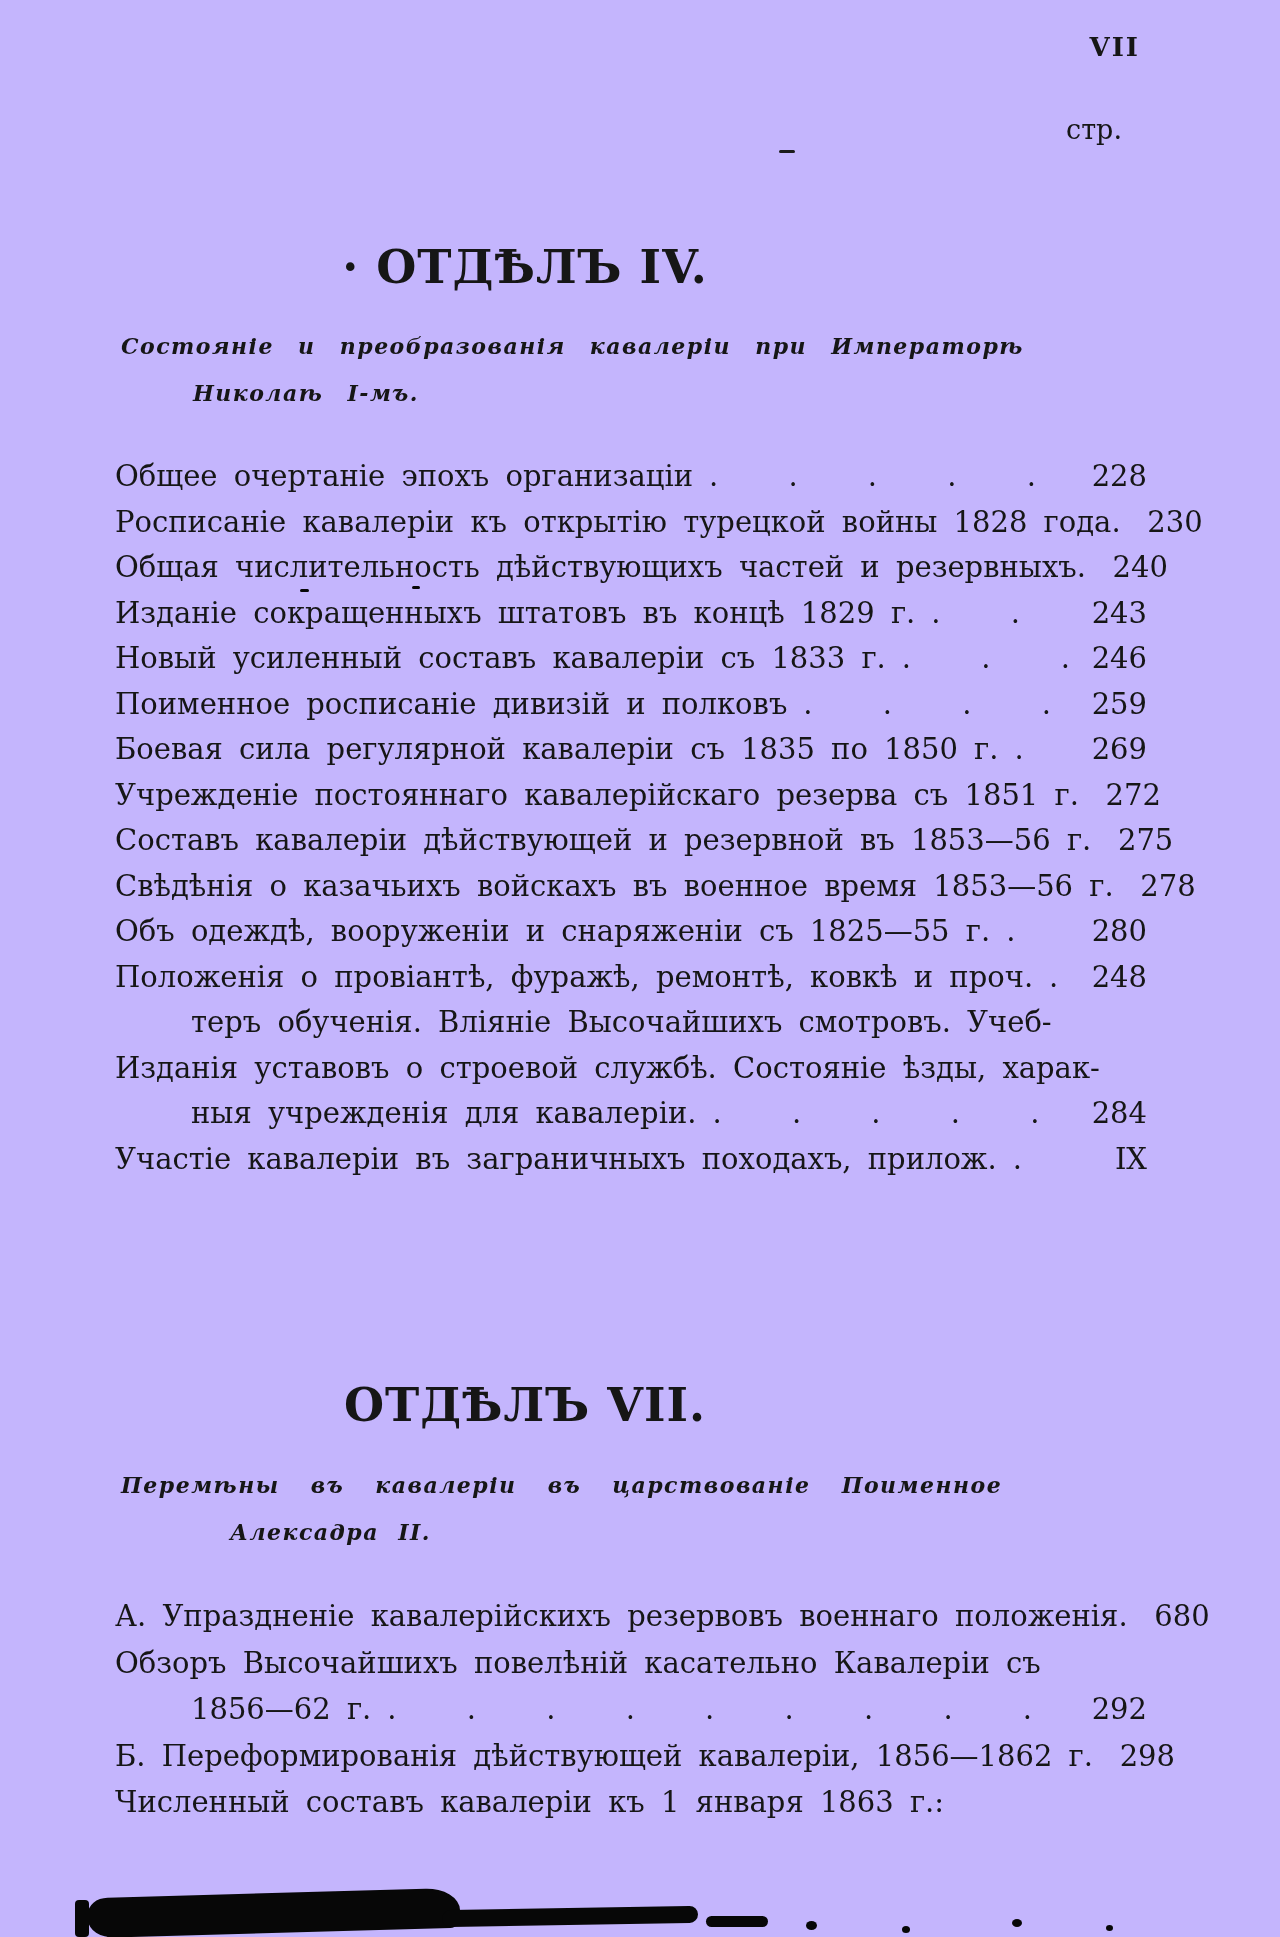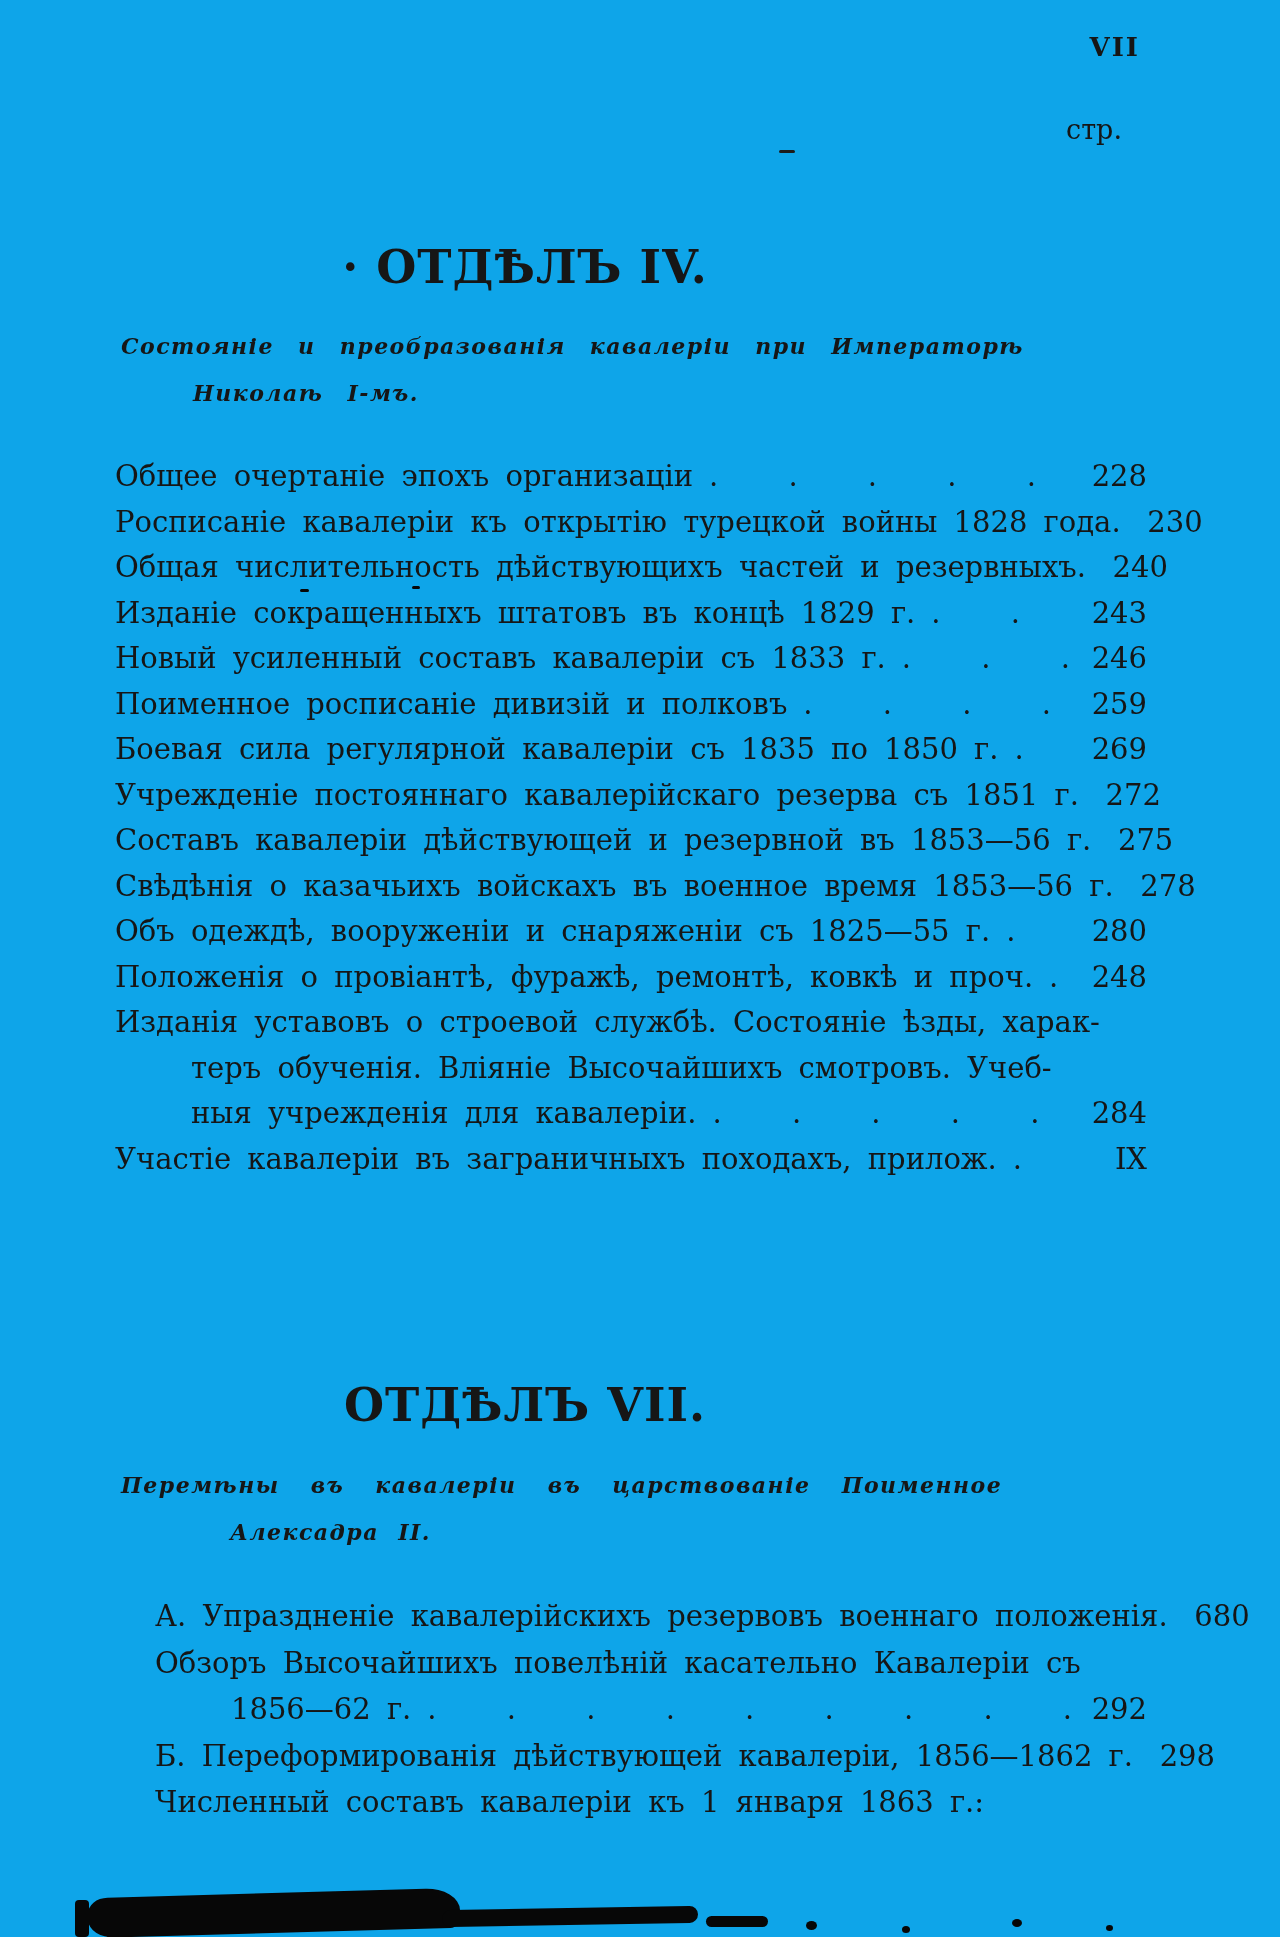--- a/index.html
+++ b/index.html
@@ -1,20 +1,20 @@
 <!DOCTYPE html>
 <html><head>
 <meta charset="utf-8">
 <style>
   html,body{margin:0;padding:0;background:#e8e8e4;}
   .page{
     position:relative;
     width:1280px;height:1937px;
     margin:0 auto;
-    background:#0ea5e9;
+    background:#c4b5fd;
     overflow:hidden;
     font-family:"DejaVu Serif","Liberation Serif",serif;
     color:#161616;
   }
   
   .folio{
     position:absolute;top:32px;right:140px;
     font-size:26px;font-weight:bold;letter-spacing:2px;
   }
   .col-label{
@@ -50,21 +50,21 @@
     position:absolute;left:115px;right:133px;
   }
   #toc-iv{top:459px;}
   #toc-vii{top:1599px;}
   .row{
     display:flex;align-items:baseline;
     height:45.5px;
     font-size:29px;word-spacing:7px;
     white-space:nowrap;
   }
-  #toc-vii .row{height:46.5px;margin-left:40px;}
+  #toc-vii .row{height:46.5px;}
   .row.indent{padding-left:76px;}
   .title{white-space:nowrap;}
   .dots{
     flex:1 1 auto;
     overflow:hidden;
     white-space:nowrap;
     letter-spacing:27px;
     padding-left:16px;
     min-width:0;
   }
@@ -159,27 +159,27 @@
     <div class="row">
       <span class="title">Объ одеждѣ, вооруженіи и снаряженіи съ 1825—55 г.</span>
       <span class="dots">. . .</span>
       <span class="pg">280</span>
     </div>
     <div class="row">
       <span class="title">Положенія о провіантѣ, фуражѣ, ремонтѣ, ковкѣ и проч.</span>
       <span class="dots">. .</span>
       <span class="pg">248</span>
     </div>
-    <div class="row">
-      <span class="title">Изданія уставовъ о строевой службѣ. Состояніе ѣзды, харак-</span>
-      <span class="dots"></span>
-      <span class="pg"></span>
-    </div>
     <div class="row indent">
       <span class="title">теръ обученія. Вліяніе Высочайшихъ смотровъ. Учеб-</span>
+      <span class="dots"></span>
+      <span class="pg"></span>
+    </div>
+    <div class="row">
+      <span class="title">Изданія уставовъ о строевой службѣ. Состояніе ѣзды, харак-</span>
       <span class="dots"></span>
       <span class="pg"></span>
     </div>
     <div class="row indent">
       <span class="title">ныя учрежденія для кавалеріи.</span>
       <span class="dots">. . . . . . . .</span>
       <span class="pg">284</span>
     </div>
     <div class="row">
       <span class="title">Участіе кавалеріи въ заграничныхъ походахъ, прилож.</span>

